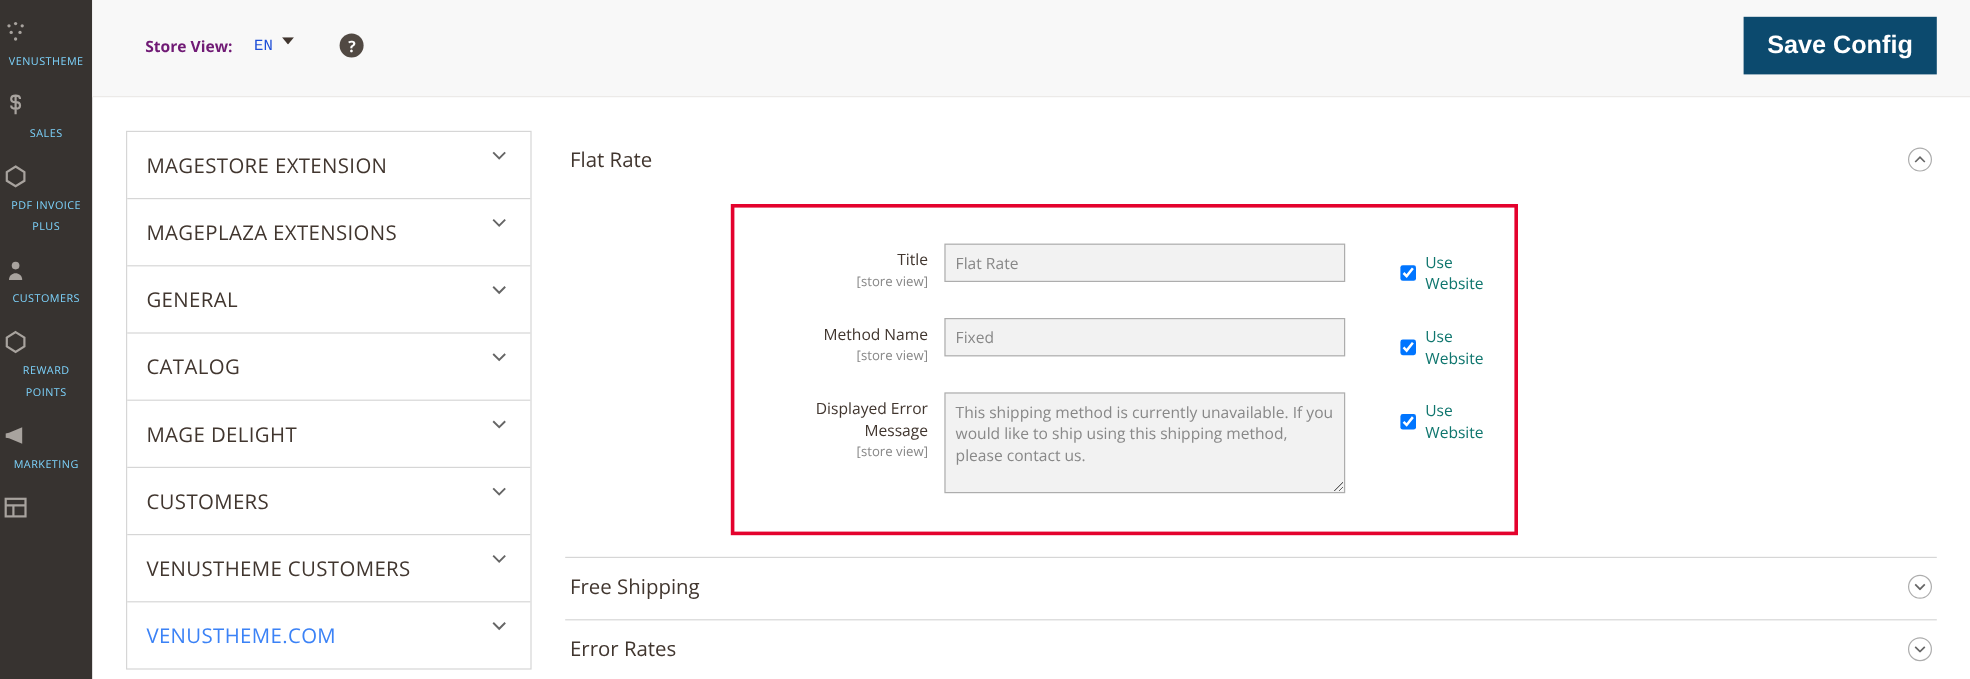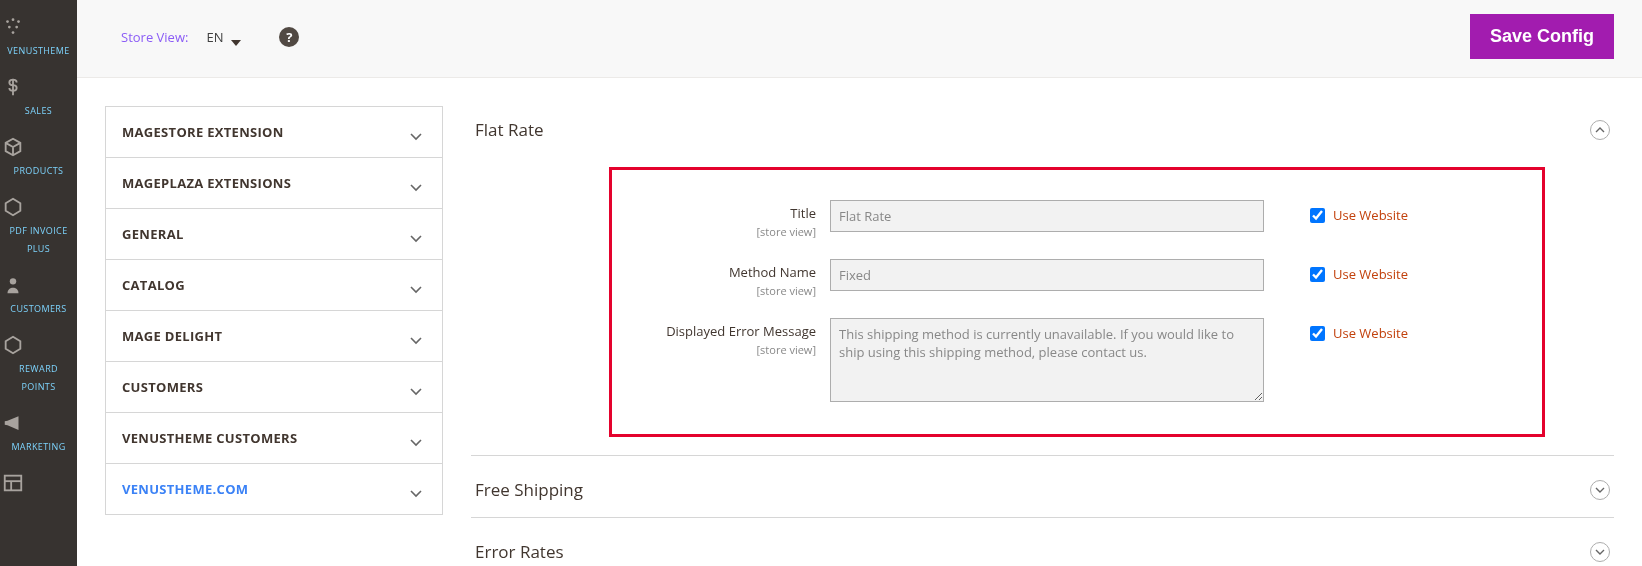--- a/index.html
+++ b/index.html
@@ -46,55 +46,56 @@
     background: #fff;
   }
   .top-bar {
     display: flex;
     align-items: center;
     padding: 14px 28px 18px 44px;
     border-bottom: 1px solid #eceae8;
     background:#f8f8f8;
   }
   .store-view-label {
-    font-weight: 400;
+    font-weight: 700;
     font-size: 13px;
-    color:#8b5cf6;
+    color:#701a75;
     margin-right: 18px;
   }
   .store-view-select {
     display: inline-flex;
-    align-items: flex-end;
+    align-items: flex-start;
     font-size: 13px;
-    color:#404040;
+    color:#1d4ed8;
     cursor: pointer;
+    font-family: Liberation Mono, monospace;
   }
   .store-view-select .caret {
     margin-left: 8px;
   }
   .help-icon {
     width: 20px; height:20px;
     background:#514943;
     border-radius:50%;
     color:#fff;
     display:inline-flex;
     align-items:center;
     justify-content:center;
     margin-left: 38px;
     font-size:13px;
     font-weight:700;
     cursor:pointer;
   }
   .spacer { flex:1; }
   .btn-primary {
-    background:#a21caf;
+    background:#0c4a6e;
     color:#fff;
     border:none;
     padding: 12px 20px;
-    font-size:18px;
+    font-size:21px;
     font-weight:600;
     cursor:pointer;
   }
 
   
   .columns {
     display:flex;
     align-items:flex-start;
     padding: 28px 28px 0 28px;
   }
@@ -103,36 +104,36 @@
   .config-tabs {
     width: 338px;
     border:1px solid #d6d6d6;
     margin-right: 28px;
     flex-shrink:0;
   }
   .config-tab {
     border-bottom:1px solid #d6d6d6;
     padding: 16px 20px 16px 16px;
     display:flex;
-    align-items:flex-end;
+    align-items:flex-start;
     justify-content:space-between;
     cursor:pointer;
-    font-size:13px;
-    font-weight:700;
+    font-size:17px;
+    font-weight:400;
     color:#41362f;
     letter-spacing:.3px;
   }
   .config-tab:last-child { border-bottom:none; }
   .config-tab.active { color:#3b82f6; }
   .config-tab .chev { color:#666; }
 
   
   .config-content { flex:1; }
   .section {
-    margin-bottom: 10px;
+    margin-bottom: 0;
   }
   .section-header {
     display:flex;
     align-items:center;
     justify-content:space-between;
     padding: 12px 4px 16px 4px;
     cursor:pointer;
   }
   .section-title {
     font-size:17px;
@@ -151,21 +152,21 @@
     border:none;
     border-top:1px solid #d6d6d6;
     margin: 0 0 0 0;
   }
 
   
   .form-block {
     border:3px solid #e4022d;
     margin: 10px 0 18px 138px;
     padding: 30px 20px 28px 20px;
-    width: 936px;
+    width: 656px;
   }
   .field-row {
     display:flex;
     align-items:flex-start;
     margin-bottom: 20px;
   }
   .field-row:last-child { margin-bottom:0; }
   .field-label-col {
     width: 198px;
     text-align:right;
@@ -204,21 +205,21 @@
     padding-left: 46px;
     padding-top:6px;
     display:flex;
     align-items:center;
   }
   .field-usewebsite-col input[type=checkbox]{
     width:15px;height:15px;
     margin-right:8px;
     cursor:pointer;
   }
-  .usewebsite-label { font-size:13px; color:#c2410c; }
+  .usewebsite-label { font-size:13px; color:#0f766e; }
 
   
   svg { display:block; }
 </style>
 </head>
 <body>
 
 <nav class="admin-nav">
 
   <div class="nav-item">
@@ -237,28 +238,20 @@
 
   <div class="nav-item">
     <span class="icon">
       <svg width="22" height="22" viewBox="0 0 24 24" fill="none" stroke="#a8a39e" stroke-width="2">
           <path d="M12 3v18M16 7c0-2-2-3-4-3s-4 1-4 3 2 3 4 3 4 1 4 3-2 3-4 3-4-1-4-3"></path>
         </svg>
     </span>
     <span class="label">SALES</span>
   </div>
 
-  <div class="nav-item">
-    <span class="icon">
-      <svg width="22" height="22" viewBox="0 0 24 24" fill="none" stroke="#a8a39e" stroke-width="2">
-          <path d="M12 3l8 4.5v9L12 21l-8-4.5v-9L12 3zM4 7.5l8 4.5 8-4.5M12 12v9"></path>
-        </svg>
-    </span>
-    <span class="label">PRODUCTS</span>
-  </div>
 
 
   <div class="nav-item">
     <span class="icon">
       <svg width="22" height="22" viewBox="0 0 24 24" fill="none" stroke="#a8a39e" stroke-width="2">
           <polygon points="12,3 20,8 20,16 12,21 4,16 4,8"></polygon>
         </svg>
     </span>
     <span class="label" style="white-space:pre-line">PDF INVOICE
 PLUS</span>

